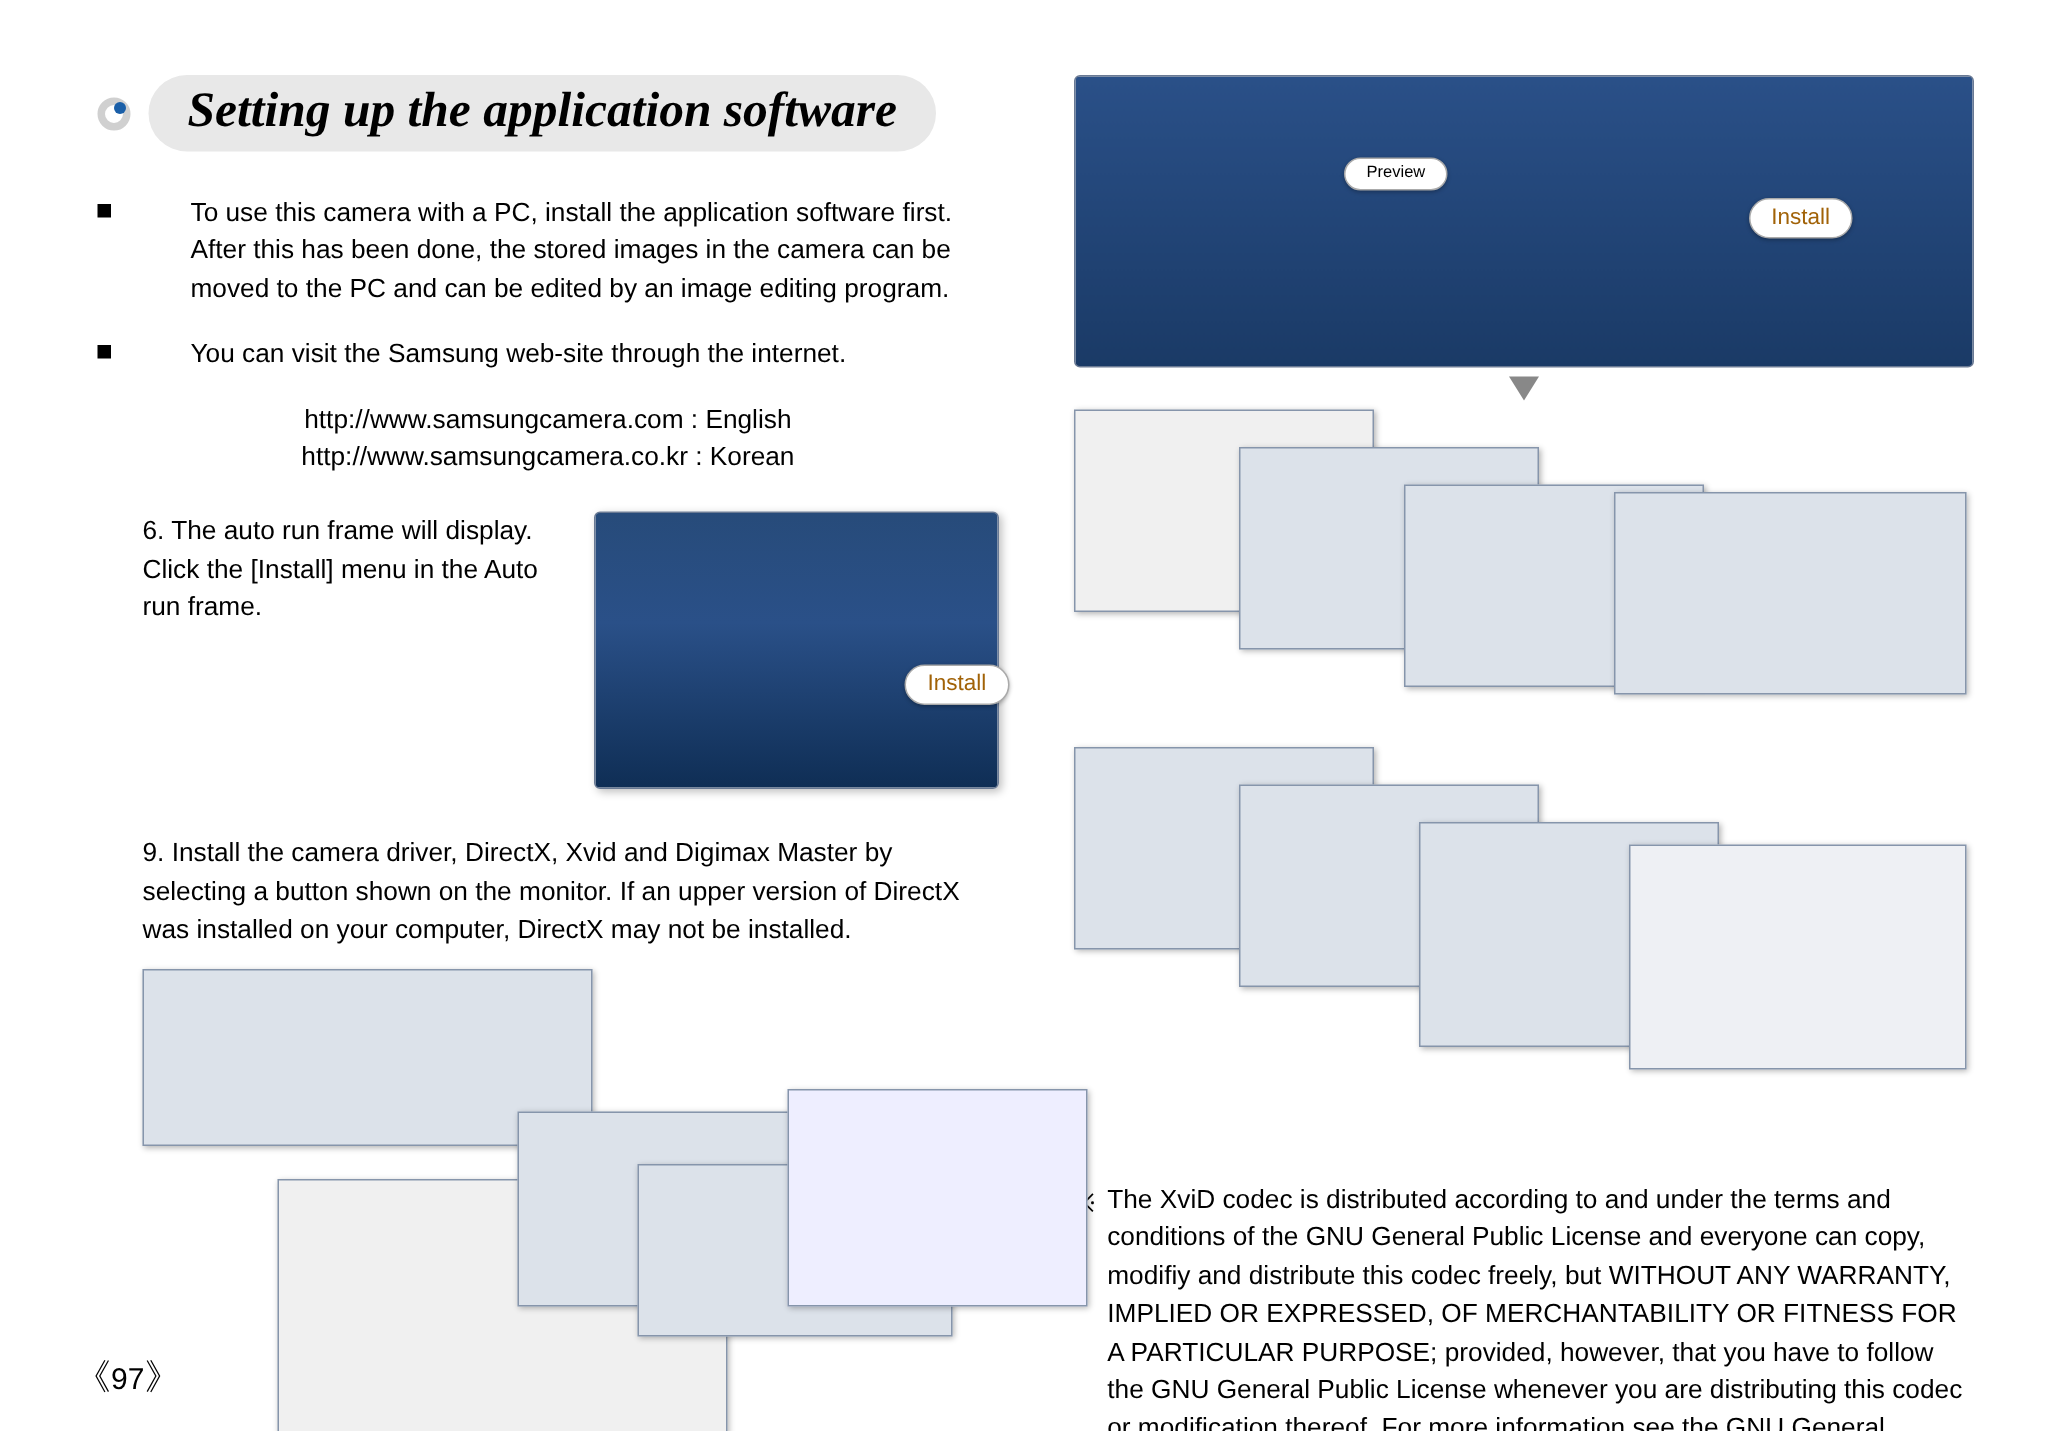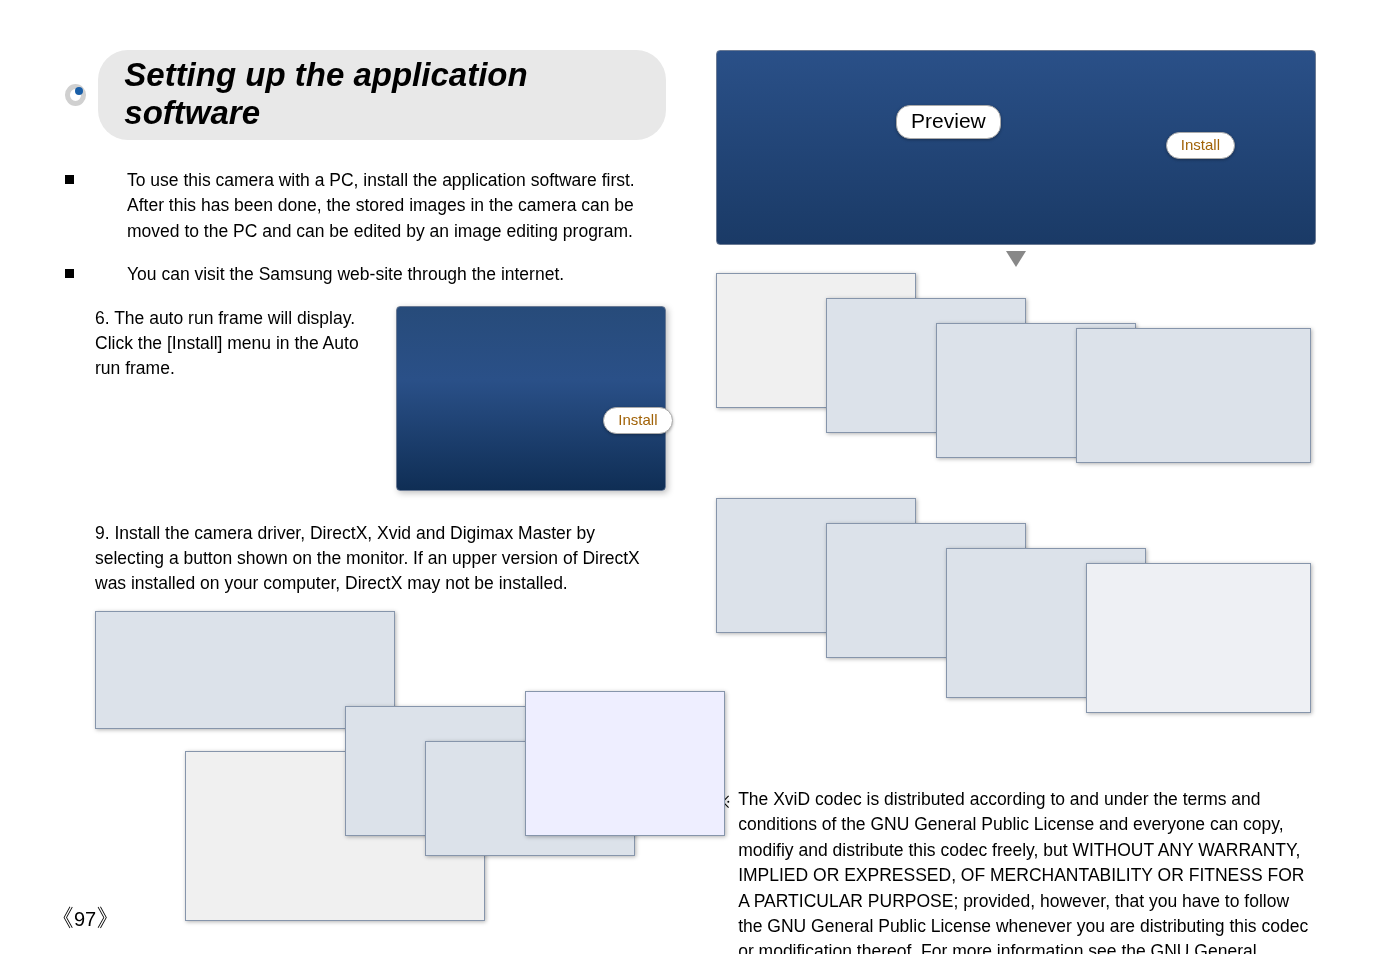--- a/index.html
+++ b/index.html
@@ -38,20 +38,21 @@
     content:"";
     position:absolute;
     width:8px;height:8px;border-radius:50%;
     background:#1a5fa8;
     right:-2px; top:-2px;
   }
   .title-box {
     background: #e8e8e8;
     border-radius: 30px;
     padding: 6px 26px 8px 26px;
+    font-family: Liberation Serif, serif;
   }
   .title-text {
     font-size: 33px;
     font-weight: bold;
     font-style: italic;
     color: #000;
   }
   .bullet-block {
     display: flex;
     align-items: flex-start;
@@ -96,21 +97,21 @@
   .autorun-ph { width: 270px; height: 185px; background: linear-gradient(180deg,#274b7a 0%, #2a5088 40%, #0f2e55 100%); border-radius:4px;}
   .install-callout {
     position:absolute; right:-8px; top:55%;
     background:#fff; border-radius:14px; padding:3px 14px 5px 14px;
     font-size:15px; color:#a16207; border:1px solid #aaa;
     box-shadow: 0 1px 3px rgba(0,0,0,.3);
   }
   .preview-callout{
     position:absolute; left:30%; top:28%;
     background:#fff; border-radius:14px; padding:3px 14px 5px 14px;
-    font-size:21px; color:#000; border:1px solid #aaa;
+    font-size:11px; color:#000; border:1px solid #aaa;
     box-shadow: 0 1px 3px rgba(0,0,0,.3);
   }
   .arrow-down{
     width:0;height:0;border-left:10px solid transparent;border-right:10px solid transparent;border-top:16px solid #888; margin:6px auto;
   }
   .mini-cluster {
     position:relative;
     height: 310px;
     margin-left: 30px;
   }
@@ -154,20 +155,24 @@
     <div class="bullet-block">
       <div class="sq-bullet"></div>
       <div class="body-text">To use this camera with a PC, install the application software first. After this has been done, the stored images in the camera can be moved to the PC and can be edited by an image editing program.</div>
     </div>
 
     <div class="bullet-block">
       <div class="sq-bullet"></div>
       <div class="body-text">You can visit the Samsung web-site through the internet.</div>
     </div>
 
+    <div class="centered-links">
+      <div>http://www.samsungcamera.com : English</div>
+      <div>http://www.samsungcamera.co.kr : Korean</div>
+    </div>
 
     <div class="step-row">
       <div class="step-text" style="flex:1">6. The auto run frame will display. Click the [Install] menu in the Auto run frame.</div>
       <div class="screenshot-placeholder autorun-ph">
         <div class="install-callout">Install</div>
       </div>
     </div>
 
     <div class="step-text" style="margin-bottom:14px">9. Install the camera driver, DirectX, Xvid and Digimax Master by selecting a button shown on the monitor. If an upper version of DirectX was installed on your computer, DirectX may not be installed.</div>
 

